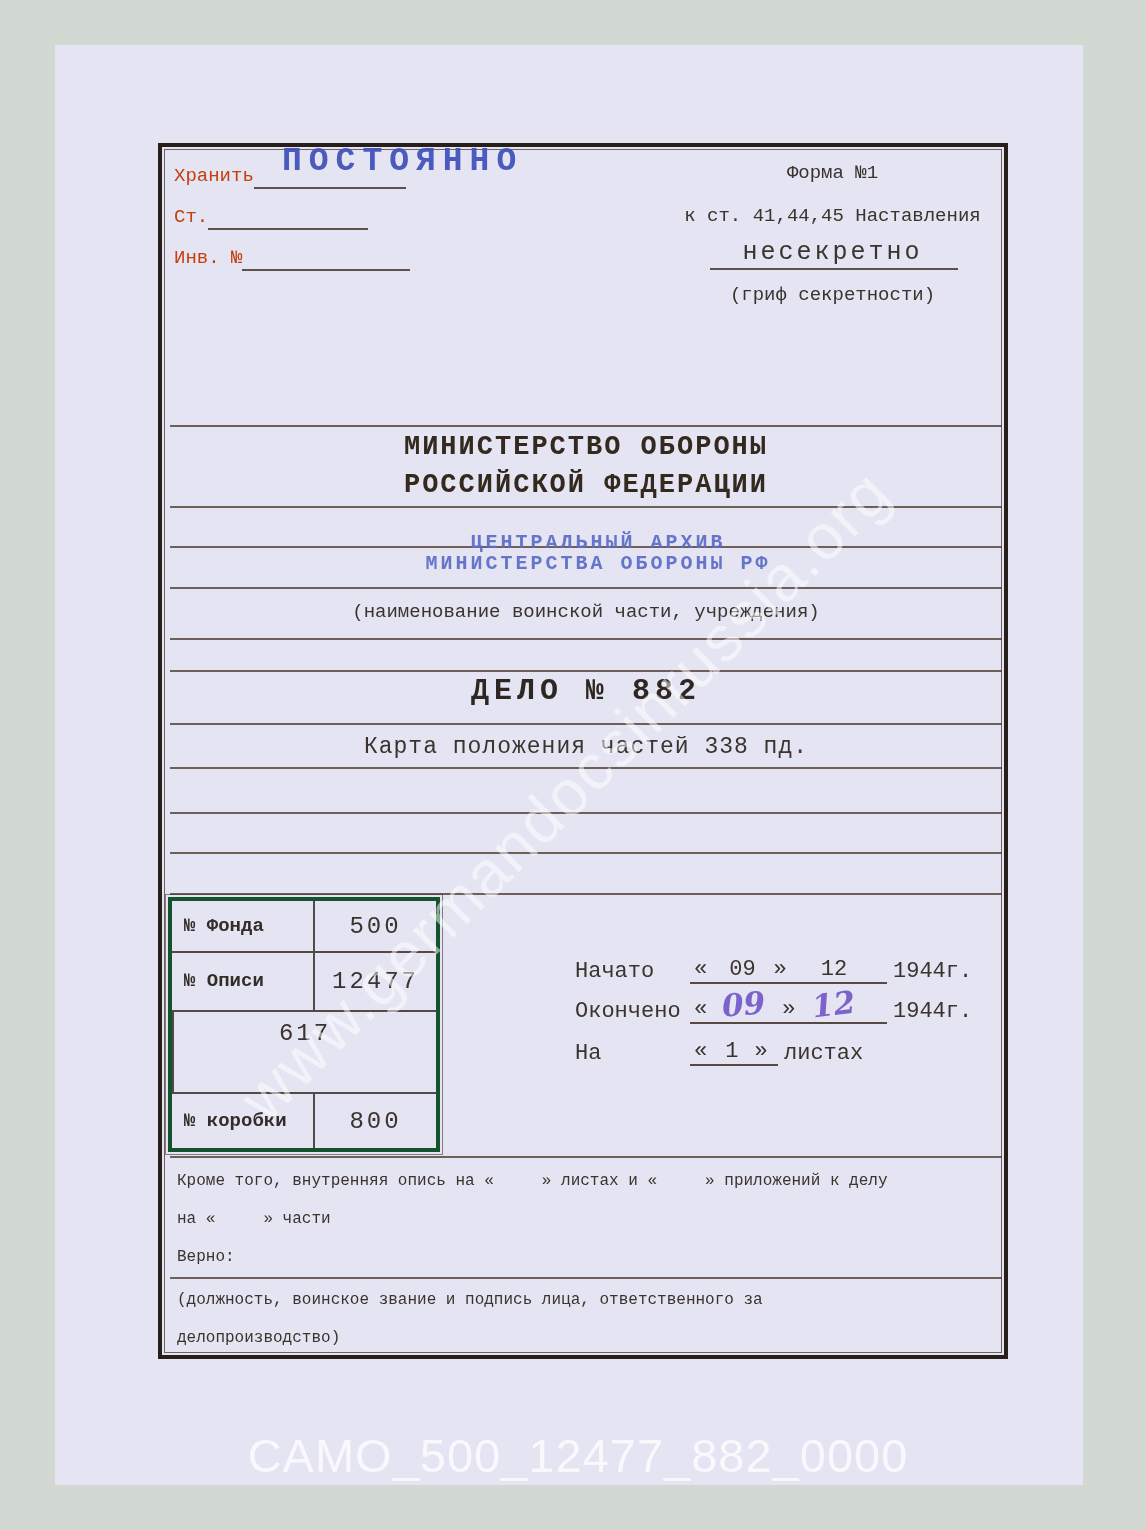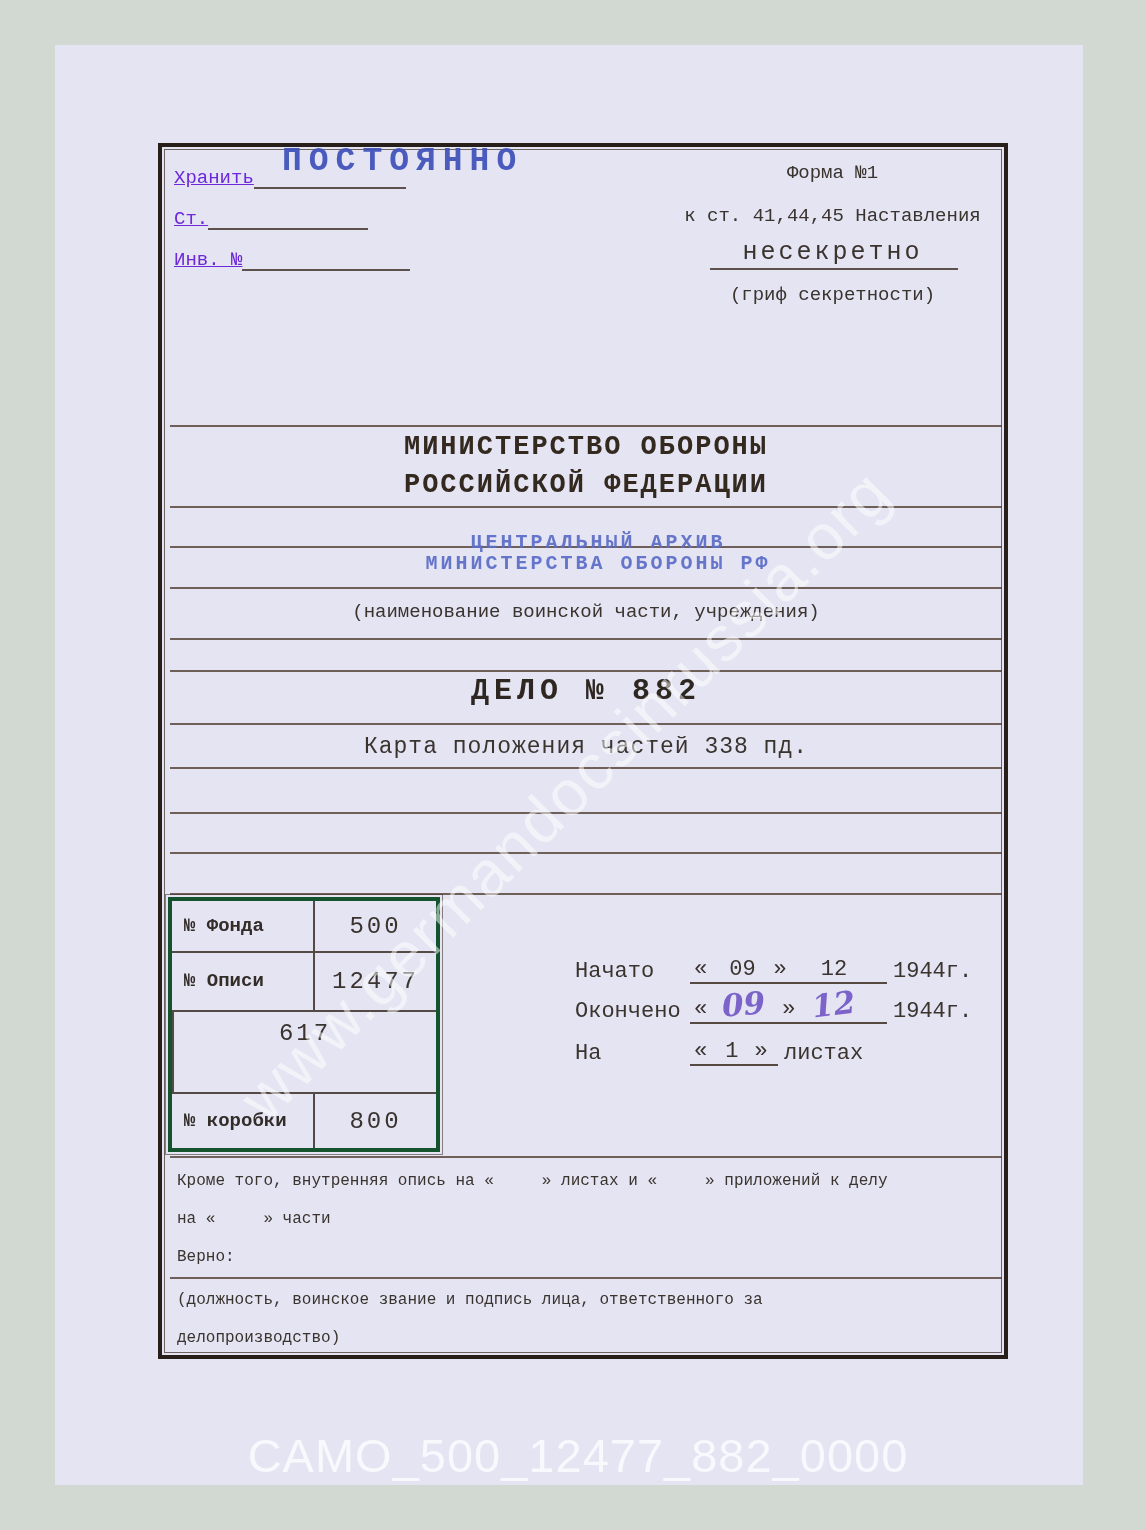--- a/index.html
+++ b/index.html
@@ -19,22 +19,22 @@
   }
   .frame-inner{
     position:absolute; inset:2px; border:1px solid rgba(70,55,45,.75);
   }
   .rule{
     position:absolute; left:170px; width:832px; height:2px;
     background:rgba(80,62,50,.8);
   }
   .txt{position:absolute; white-space:pre;}
   .field{
-    position:absolute; display:flex; align-items:flex-end;
-    font-size:19px; color:#6d28d9;text-decoration:underline;
+    position:absolute; display:flex; align-items:flex-start;
+    font-size:19px; color:#c2410c;
   }
   .blank{
     display:inline-block; height:1.15em;
     border-bottom:2px solid rgba(70,55,45,.85);
   }
   .stamp-perm{
     position:absolute; left:282px; top:143px;
     font-size:33px; font-weight:bold; letter-spacing:7px;
     color:#4254bb; opacity:.95;
   }

